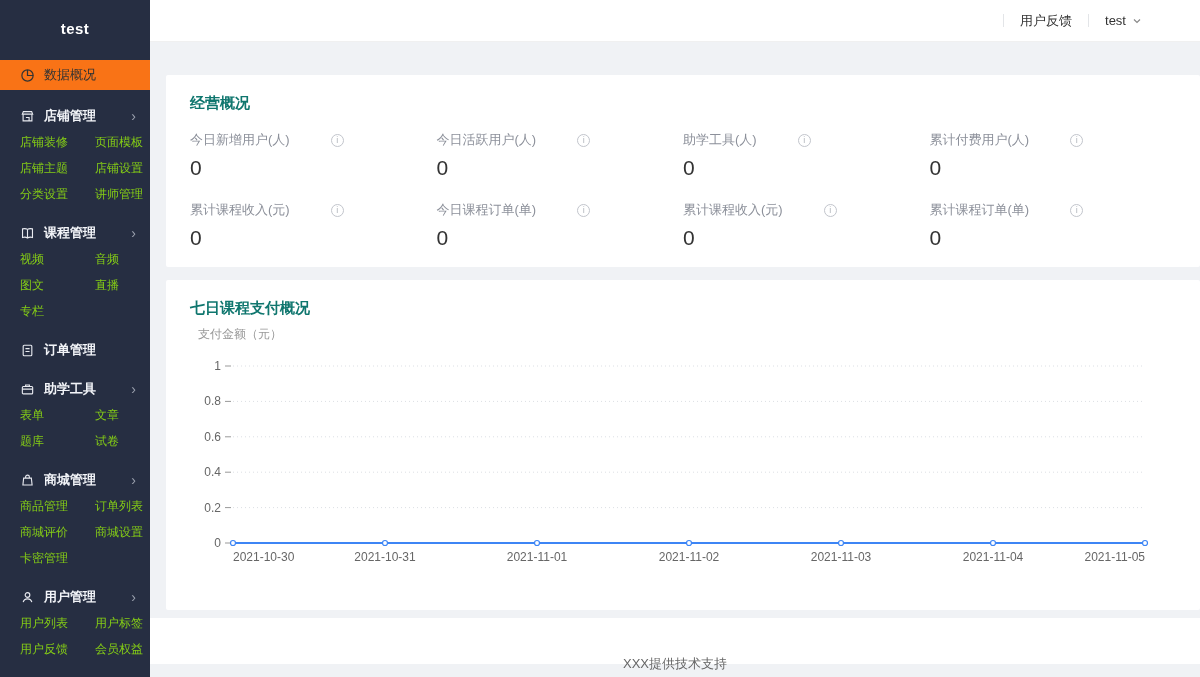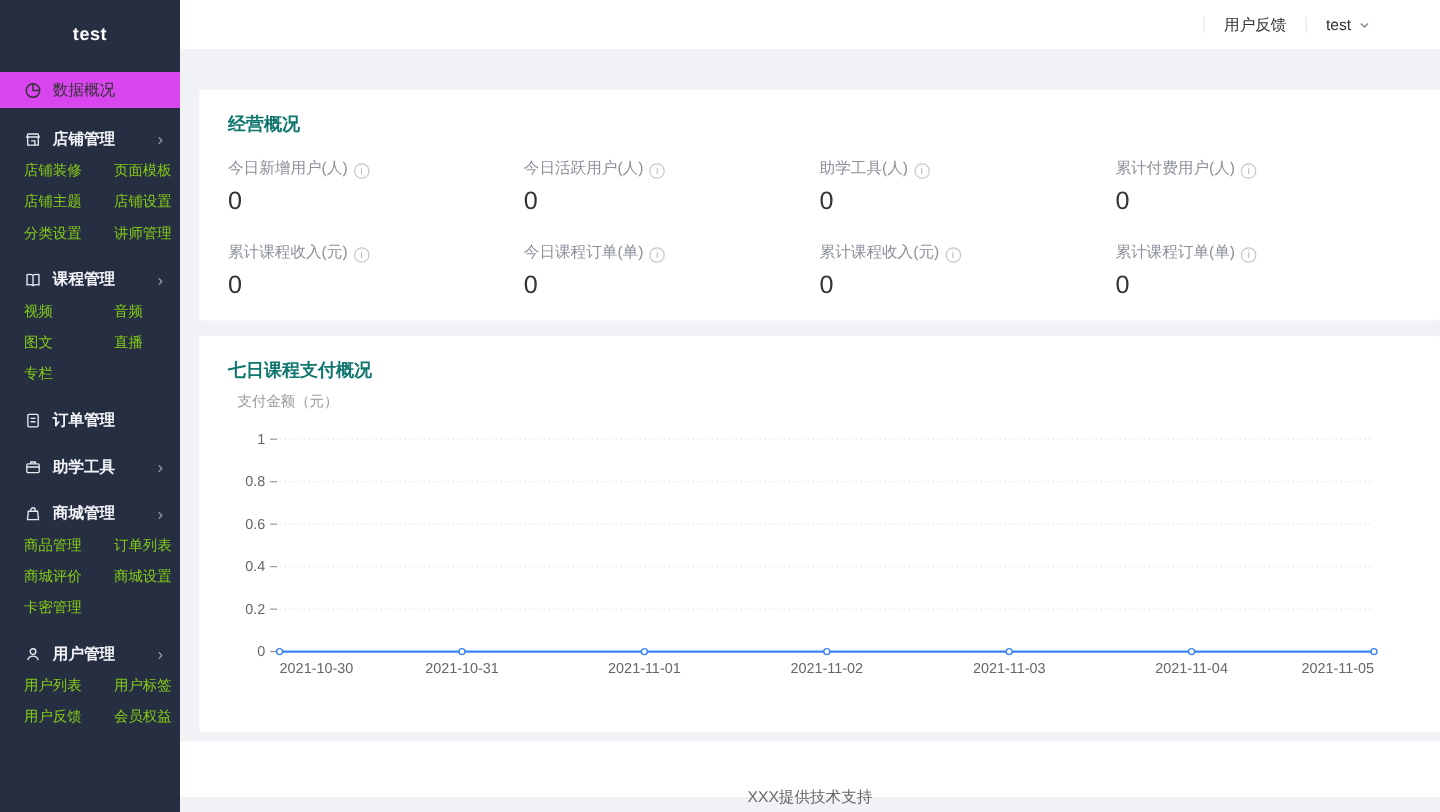--- a/index.html
+++ b/index.html
@@ -2,21 +2,21 @@
 <html><head>
 <meta charset="utf-8">
 <style>
   * { margin:0; padding:0; box-sizing:border-box; }
   html,body { width:1200px; height:677px; font-family:"Liberation Sans","DejaVu Sans",sans-serif; background:#f0f2f5; overflow:hidden; }
   .app { display:flex; width:1200px; height:677px; }
 
   
   .sidebar { width:150px; height:677px; background:#262e42; flex:0 0 150px; overflow:hidden; }
   .logo { height:56px; display:flex; align-items:center; justify-content:center; color:#fff; font-size:15px; font-weight:bold; letter-spacing:.5px; }
-  .menu-selected { height:30px; margin-top:4px; background:#d946ef; color:#333; display:flex; align-items:center; padding-left:20px; font-size:13px; cursor:pointer; }
+  .menu-selected { height:30px; margin-top:4px; background:#f97316; color:#333; display:flex; align-items:center; padding-left:20px; font-size:13px; cursor:pointer; }
   .menu-selected .micon { width:15px; height:15px; margin-right:9px; color:#333; display:inline-flex; }
   .group { margin-top:13px; }
   .group-header { height:26px; display:flex; align-items:center; padding:0 14px 0 20px; color:#f2f4f8; font-size:13px; font-weight:bold; cursor:pointer; }
   .group-header .gicon { width:15px; height:15px; margin-right:9px; color:#e8eaf0; display:inline-flex; }
   .group-header .chev { margin-left:auto; color:#9aa0ad; font-size:14px; font-weight:normal; line-height:1; }
   .subs { display:grid; grid-template-columns:75px 1fr; padding-left:20px; }
   .sub { height:26px; line-height:26px; color:#84cc16; font-size:12px; cursor:pointer; white-space:nowrap; }
   .gicon svg, .micon svg { width:100%; height:100%; }
 
   
@@ -27,21 +27,21 @@
   .tb-account { font-size:13px; color:#333; display:flex; align-items:center; cursor:pointer; }
   .tb-account .down { margin-left:6px; color:#888; display:inline-flex; }
   .content { flex:1; background:#f0f2f5; padding:33px 0 0 16px; overflow:hidden; }
 
   .card { background:#fff; border-radius:2px; }
   .card-title { font-size:15px; font-weight:bold; color:#0f766e; }
 
   
   .card-overview { padding:19px 24px 20px 24px; height:192px; }
   .stats-grid { display:grid; grid-template-columns:repeat(4,1fr); row-gap:21px; margin-top:18px; }
-  .stat-label { font-size:13px; color:#8c909a; display:flex; align-items:flex-end; }
+  .stat-label { font-size:13px; color:#8c909a; display:flex; align-items:center;gap:36px; }
   .info-dot { width:13px; height:13px; border:1px solid #c2c5cc; border-radius:50%; color:#b2b6bd; font-size:9px; line-height:11px; text-align:center; margin-left:5px; font-style:normal; cursor:pointer; }
   .stat-value { font-size:21px; color:#333; margin-top:7px; }
 
   
   .card-chart { margin-top:13px; padding:19px 24px 0 24px; height:330px; }
   .chart-wrap { margin-top:4px; }
 
   
   .footer { margin-top:8px; margin-left:-16px; background:#fff; height:46px; text-align:center; padding-top:37px; font-size:13px; color:#666; }
 </style>
@@ -118,20 +118,26 @@
         <div class="group">
           <div class="group-header">
             <span class="gicon">
               <svg viewBox="0 0 16 16" fill="none" stroke="currentColor" stroke-width="1.2">
                 <rect x="2.5" y="4.8" width="11" height="7.8" rx="1"></rect>
                 <path d="M6 4.8V3.2h4v1.6M2.5 7.6h11"></path>
               </svg>
             </span>
             <span>助学工具</span>
             <span class="chev">›</span>
+          </div>
+          <div class="subs">
+            <span class="sub">表单</span>
+            <span class="sub">文章</span>
+            <span class="sub">题库</span>
+            <span class="sub">试卷</span>
           </div>
         </div>
         <div class="group">
           <div class="group-header">
             <span class="gicon">
               <svg viewBox="0 0 16 16" fill="none" stroke="currentColor" stroke-width="1.2">
                 <path d="M3.9 5.4h8.2l.8 7.4H3.1l.8-7.4z"></path>
                 <path d="M6 5.4V4.3a2 2 0 014 0v1.1"></path>
               </svg>
             </span>

